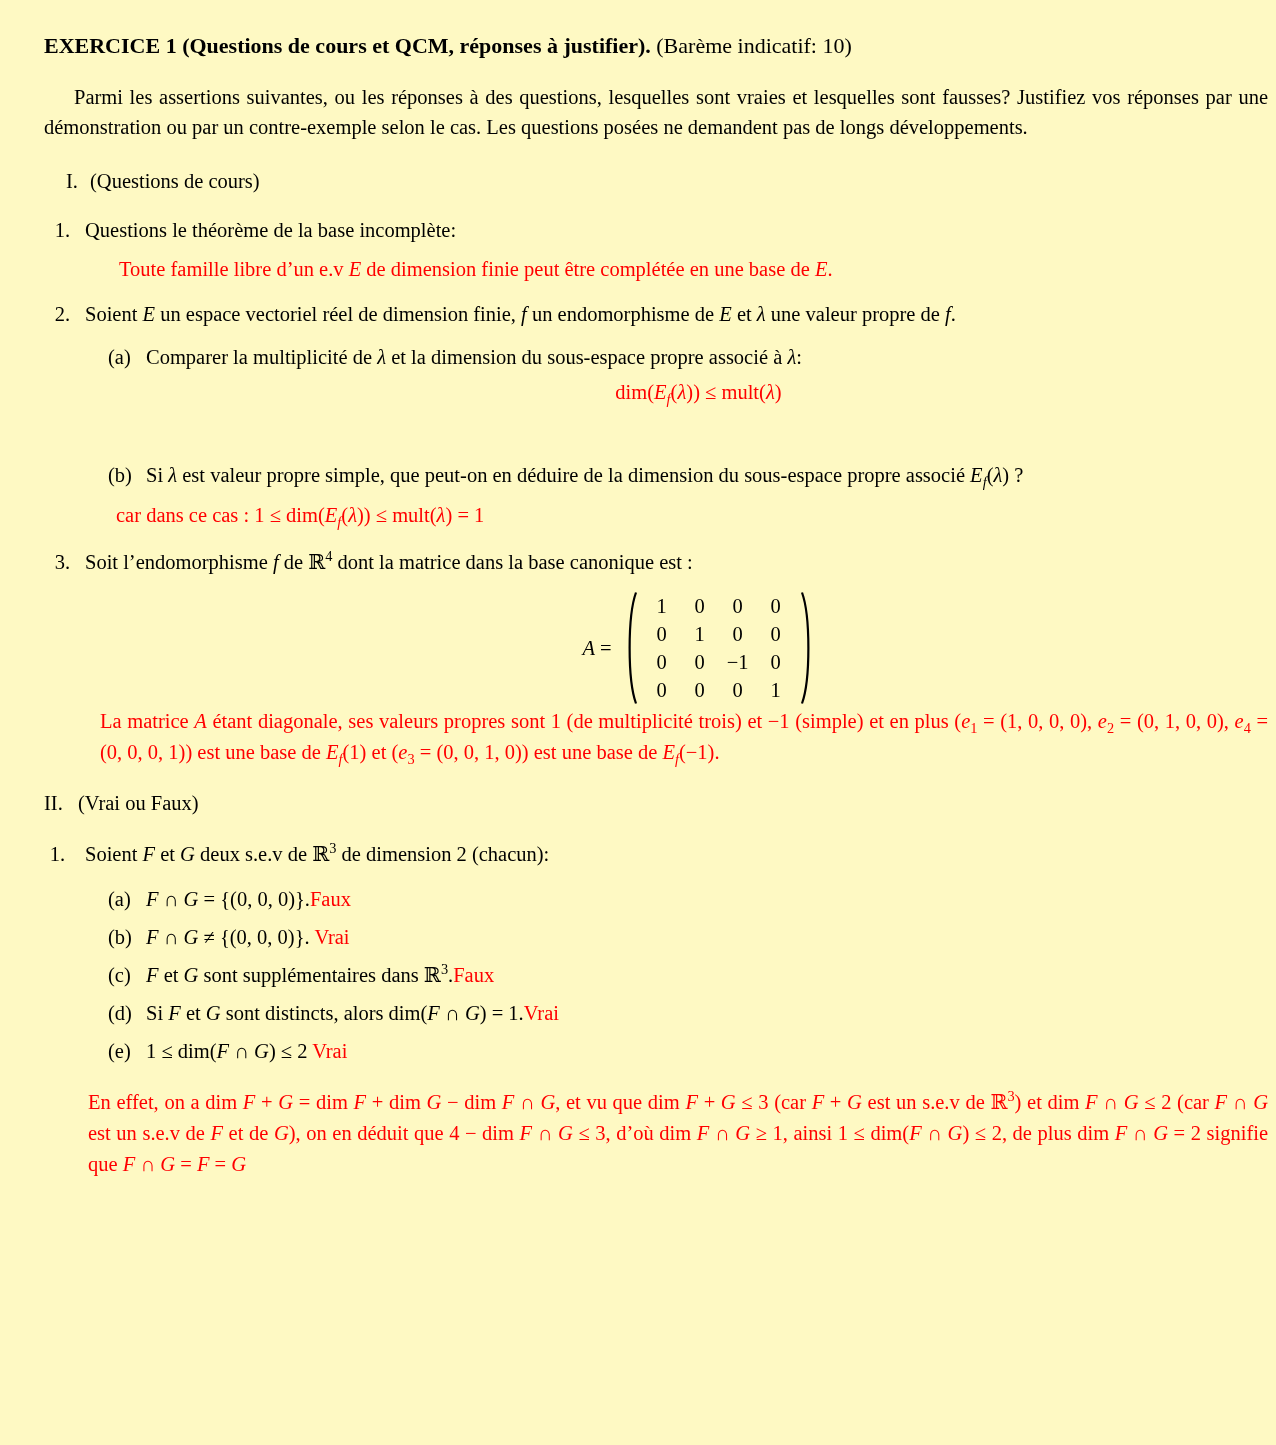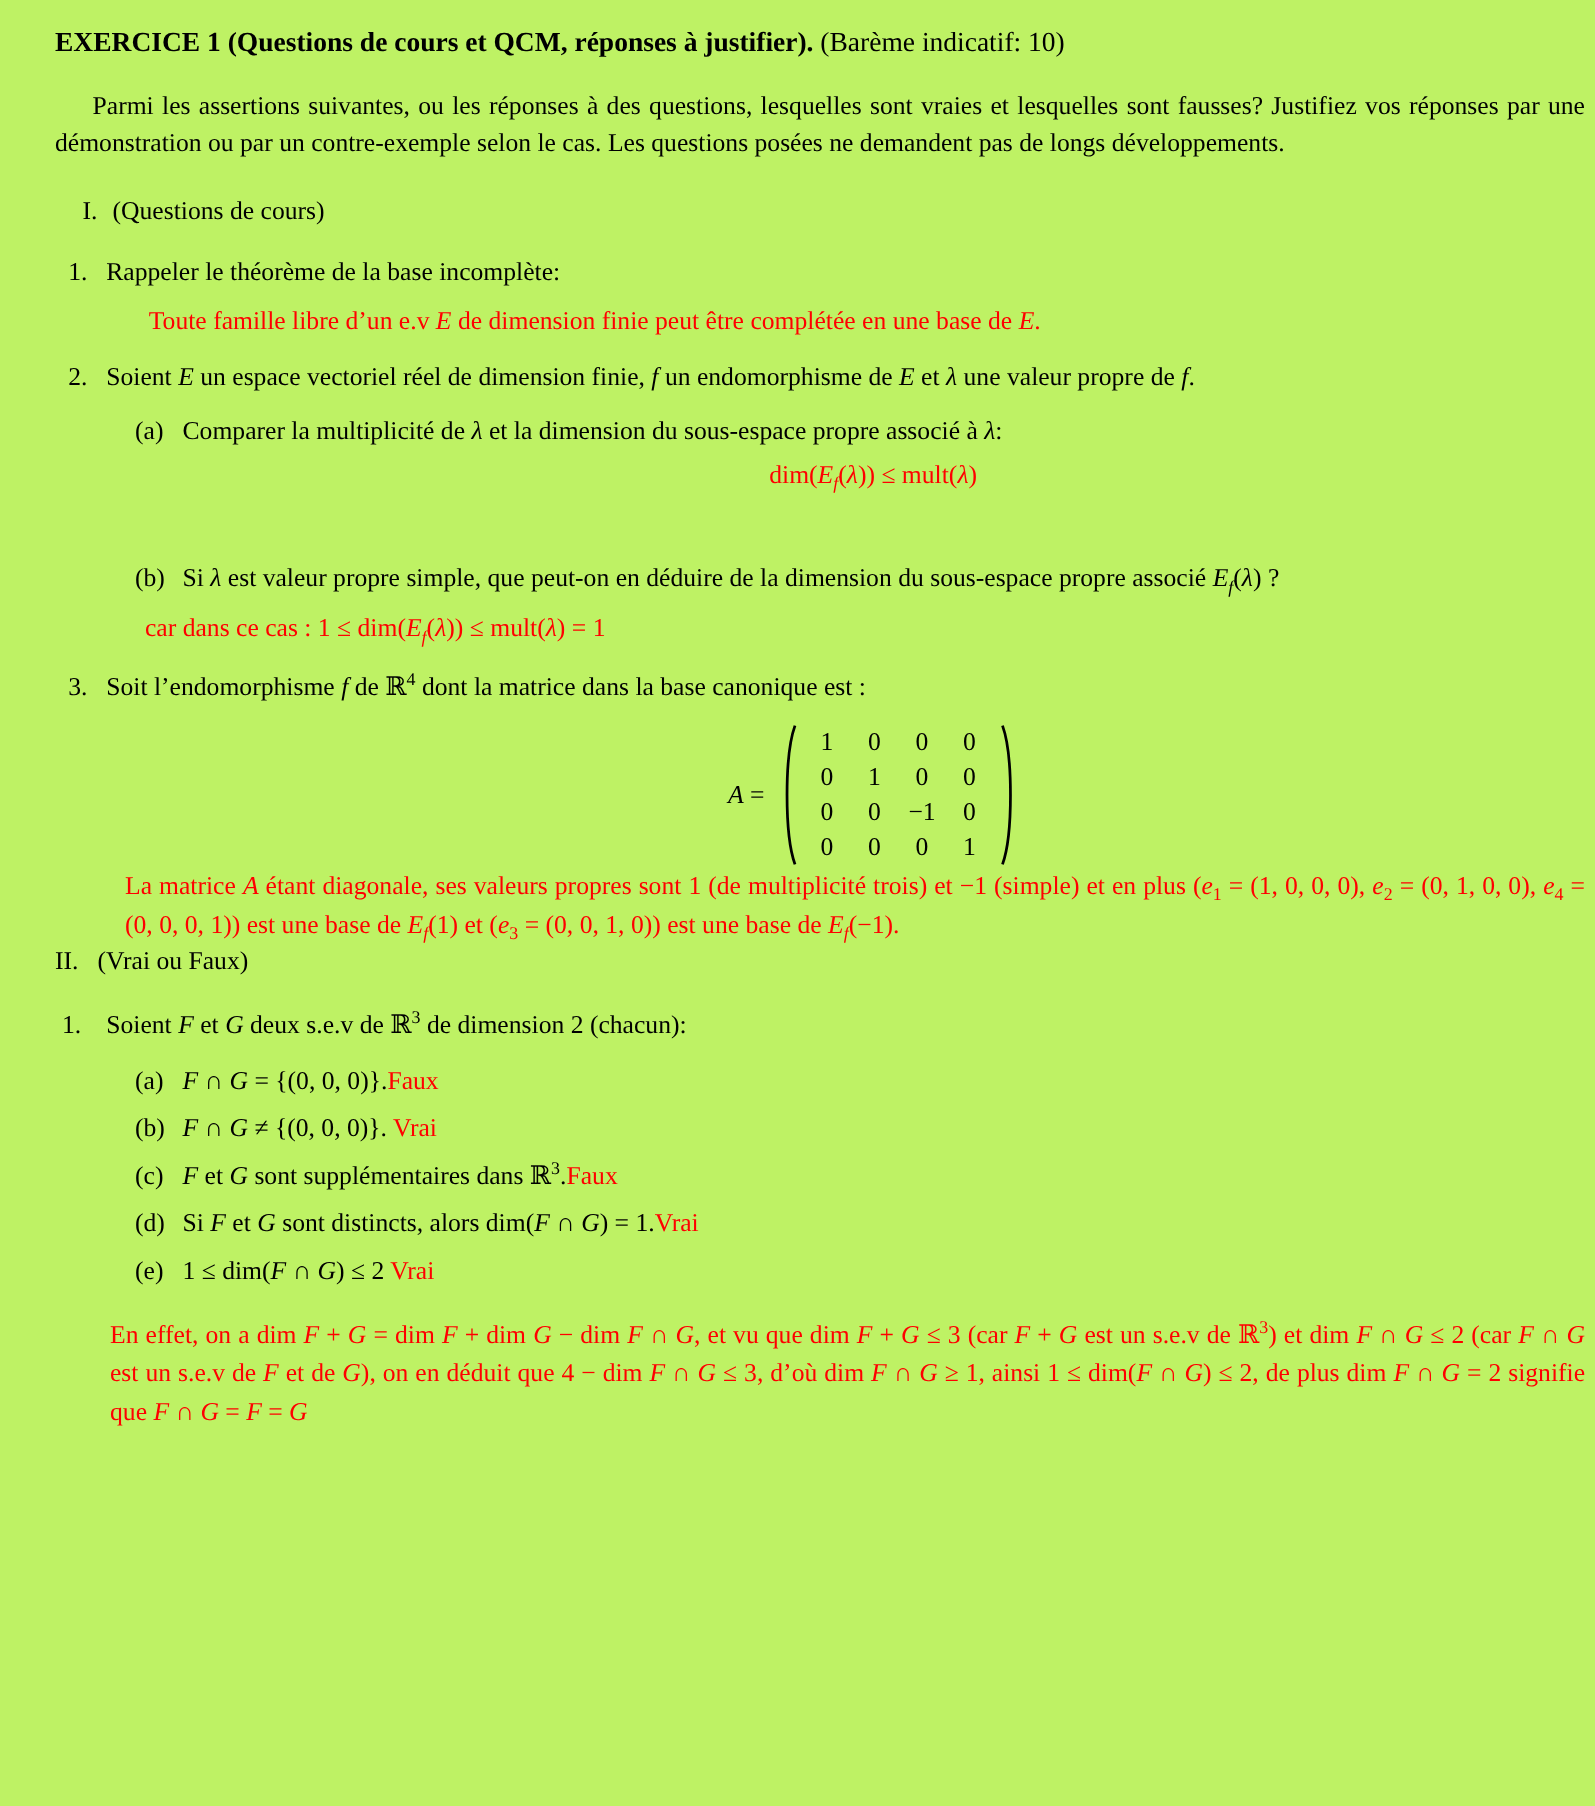--- a/index.html
+++ b/index.html
@@ -1,23 +1,23 @@
 <!DOCTYPE html>
 <html><head>
 <meta charset="utf-8">
 <style>
   html, body { margin: 0; padding: 0; background: #ffffff; }
   .page {
     position: relative;
     width: 1276px;
     min-height: 1445px;
     box-sizing: border-box;
-    background: #bef264;
+    background: #fef9c3;
     color: #000000;
-    padding: 20px 8px 40px 44px;
+    padding: 32px 8px 40px 44px;
     font-family: "Liberation Serif", "DejaVu Serif", serif;
     font-size: 20.5px;
     line-height: 27px;
   }
   i { font-style: italic; }
   sub { font-size: 70%; line-height: 0; }
   sup { font-size: 70%; line-height: 0; }
   .title { font-size: 22px; line-height: 28px; }
   .title .bold { font-weight: 700; }
   .intro {
@@ -25,21 +25,21 @@
     line-height: 30px;
     text-align: justify;
     text-indent: 30px;
   }
   .row { display: flex; align-items: baseline; }
   .lbl { flex: 0 0 auto; }
   .content { flex: 1 1 auto; }
 
   .sec-head-1 { margin-top: 26px; }
   .sec-head-1 .lbl { width: 46px; text-align: right; padding-right: 12px; box-sizing: border-box; }
-  .sec-head-2 { }
+  .sec-head-2 { margin-top: 22px; }
   .sec-head-2 .lbl { width: 34px; text-align: left; padding-right: 0; }
 
   .num-item .lbl { width: 41px; text-align: right; padding-right: 15px; box-sizing: border-box; }
   .q1-row { margin-top: 22px; }
   .q2-row { margin-top: 18px; }
   .q3-row { margin-top: 20px; }
   .s2q1-row { margin-top: 24px; }
   .s2q1-row .lbl { width: 41px; text-align: right; padding-right: 20px; box-sizing: border-box; }
 
   .alpha-item { margin-left: 64px; }
@@ -100,21 +100,21 @@
 
   <p class="intro" style="margin-bottom:0;">Parmi les assertions suivantes, ou les réponses à des questions, lesquelles sont vraies et lesquelles sont fausses? Justifiez vos réponses par une démonstration ou par un contre-exemple selon le cas. Les questions posées ne demandent pas de longs développements.</p>
 
   <div class="row sec-head-1">
     <span class="lbl">I.</span>
     <div class="content">(Questions de cours)</div>
   </div>
 
   <div class="row num-item q1-row">
     <span class="lbl">1.</span>
-    <div class="content">Rappeler le théorème de la base incomplète:</div>
+    <div class="content">Questions le théorème de la base incomplète:</div>
   </div>
   <div class="red answer-1">Toute famille libre d’un e.v <i>E</i> de dimension finie peut être complétée en une base de <i>E</i>.</div>
 
   <div class="row num-item q2-row">
     <span class="lbl">2.</span>
     <div class="content">Soient <i>E</i> un espace vectoriel réel de dimension finie, <i>f</i> un endomorphisme de <i>E</i> et <i>λ</i> une valeur propre de <i>f</i>.</div>
   </div>
 
   <div class="row alpha-item" style="margin-top:16px;">
     <span class="lbl">(a)</span>

